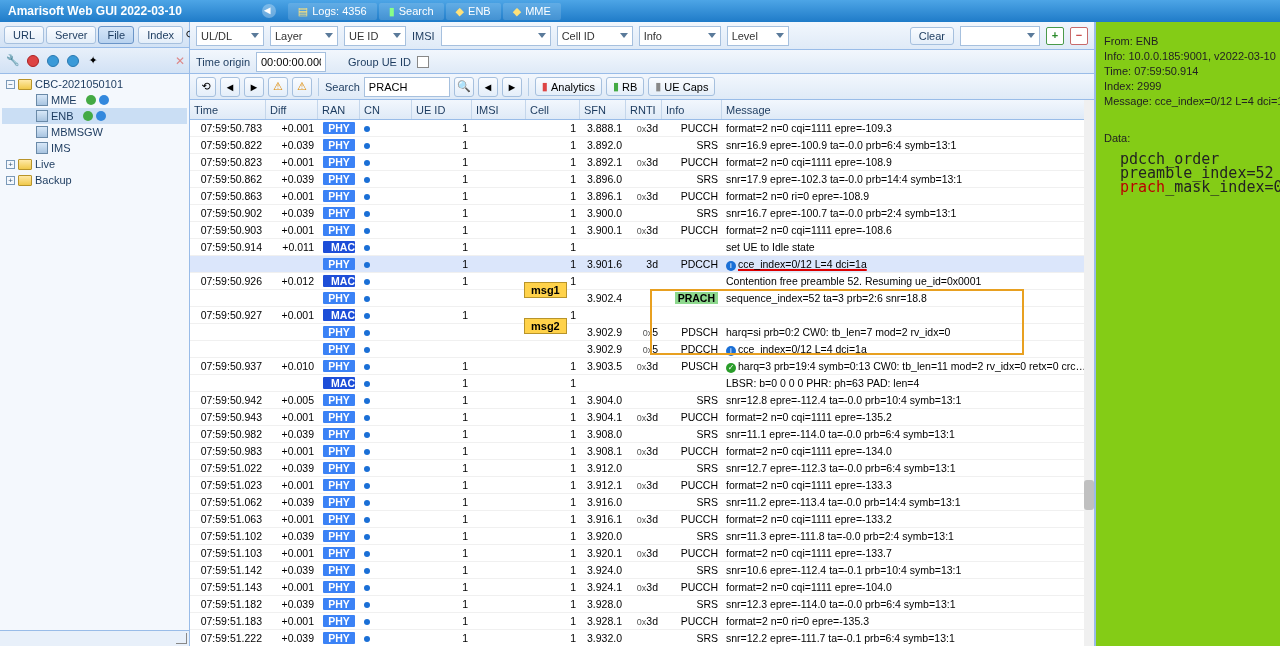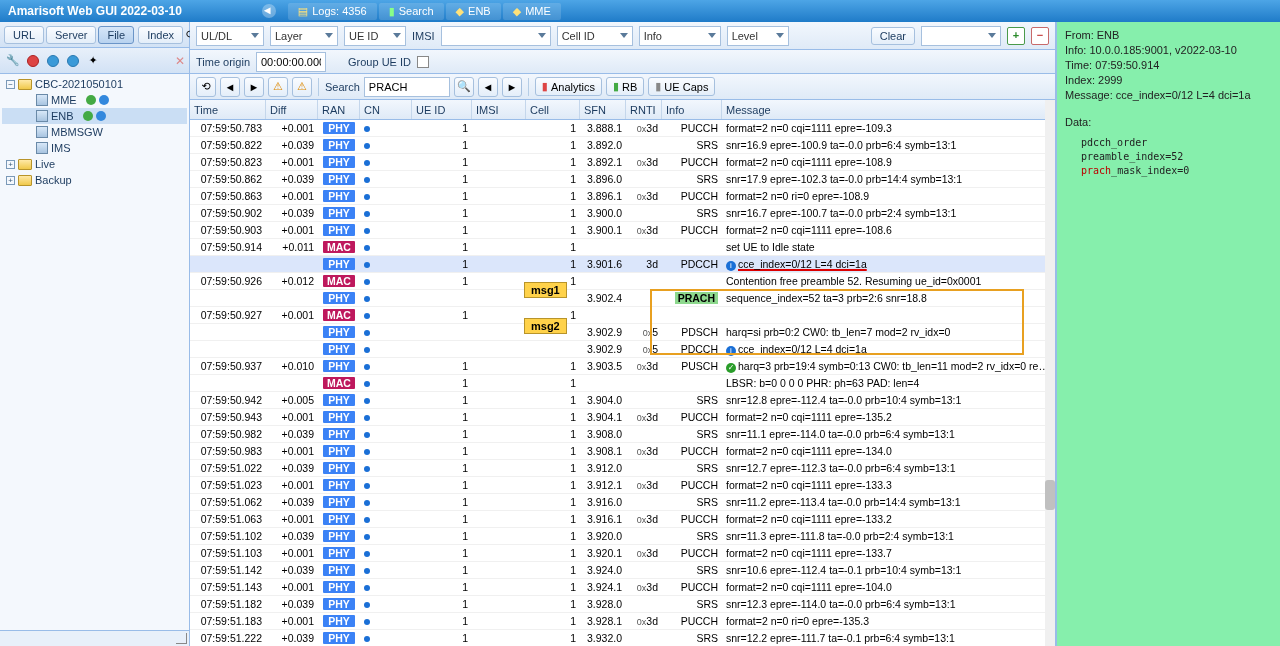--- a/index.html
+++ b/index.html
@@ -23,23 +23,23 @@
 .tree-node.selected { background: #cadef4; }
 .tree-toggle { width: 9px; height: 9px; border: 1px solid #7a99b8; font-size: 8px; line-height: 7px; text-align: center; color: #3a5a7a; }
 .folder-icon { width: 14px; height: 11px; background: linear-gradient(#ffe9a8, #f0c94a); border: 1px solid #b8942a; border-radius: 1px; }
 .server-icon { width: 12px; height: 12px; background: linear-gradient(#d8e8f8, #a8c4e0); border: 1px solid #6a8aa8; }
 .dot { width: 10px; height: 10px; border-radius: 5px; display: inline-block; }
 .lp-bottom { height: 16px; background: #e8f0fa; border-top: 1px solid #99bce8; position: relative; }
 .lp-bottom::after { content: ''; position: absolute; right: 2px; top: 2px; width: 10px; height: 10px; border-right: 1px solid #888; border-bottom: 1px solid #888; }
 .x-close { margin-left: auto; color: #d88; font-size: 12px; cursor: pointer; }
 
 .center-panel { flex: 1; display: flex; flex-direction: column; border-right: 1px solid #99bce8; min-width: 0; }
-.right-panel { width: 224px; background: #86efac; padding: 6px 8px; font-size: 11px; color: #222; border-left: 1px solid #99bce8; }
+.right-panel { width: 185px; background: #84cc16; padding: 12px 8px; font-size: 11px; color: #222; border-left: 1px solid #99bce8; }
 .right-panel .line { line-height: 15px; white-space: nowrap; }
-.right-panel .data-block { margin-top: 6px; padding-left: 16px; font-family: monospace; font-size: 10px; line-height: 14px; }
+.right-panel .data-block { margin-top: 6px; padding-left: 16px; font-family: monospace; font-size: 15px; line-height: 14px; }
 .hl-red { color: #bb0000; }
 
 .filter-row { height: 28px; background: linear-gradient(#f2f7fd, #dfeaf7); border-bottom: 1px solid #99bce8; display: flex; align-items: center; padding: 0 6px; gap: 6px; }
 .combo { height: 20px; border: 1px solid #a6c0de; background: #fff; display: flex; align-items: center; padding: 0 4px; font-size: 11px; color: #333; position: relative; }
 .combo .arrow { margin-left: auto; width: 0; height: 0; border-left: 4px solid transparent; border-right: 4px solid transparent; border-top: 5px solid #5a7a9a; }
 .textbox { height: 20px; border: 1px solid #a6c0de; background: #fff; padding: 0 4px; font-size: 11px; }
 .lbl { font-size: 11px; color: #1b3a5e; }
 
 .tb-row { height: 26px; background: linear-gradient(#f2f7fd, #dfeaf7); border-bottom: 1px solid #99bce8; display: flex; align-items: center; padding: 0 6px; gap: 4px; }
 .vsep { width: 1px; height: 18px; background: #b5cde6; margin: 0 2px; }
@@ -57,21 +57,21 @@
 .col-ran { width: 42px; text-align: center; }
 .col-cn { width: 52px; }
 .col-ueid { width: 60px; text-align: right; }
 .col-imsi { width: 54px; }
 .col-cell { width: 54px; text-align: right; }
 .col-sfn { width: 46px; text-align: right; }
 .col-rnti { width: 36px; text-align: right; }
 .col-info { width: 60px; text-align: right; }
 .col-msg { flex: 1; }
 .ran-phy { background: #3b82f6; color: #fff; font-weight: bold; text-align: center; border-radius: 1px; margin: 1px; }
-.ran-mac { background: #be185d; color: #fff; font-weight: bold; text-align: center; border-radius: 1px; margin: 1px; }
+.ran-mac { background: #1d4ed8; color: #fff; font-weight: bold; text-align: right; border-radius: 1px; margin: 1px; }
 .gr.selected { background: #dbe6fb !important; }
 .info-prach { background: #8dd88d; font-weight: bold; padding: 0 3px; }
 .msg.redund { text-decoration: underline; text-decoration-color: #d00; text-decoration-thickness: 2px; }
 .blue-dot { width: 6px; height: 6px; border-radius: 3px; background: #1a6fd6; display: inline-block; margin-right: 2px; }
 .info-ico { width: 10px; height: 10px; border-radius: 5px; background: #1a6fd6; color: #fff; font-size: 8px; text-align: center; line-height: 10px; display: inline-block; margin-right: 2px; }
 .ok-ico { width: 10px; height: 10px; border-radius: 5px; background: #2a9d2a; color: #fff; font-size: 8px; text-align: center; line-height: 10px; display: inline-block; margin-right: 2px; }
 .msgtag { position: absolute; background: #ffd24a; border: 1px solid #b8942a; padding: 1px 6px; font-size: 11px; font-weight: bold; z-index: 5; }
 .orange-box { position: absolute; border: 2px solid #e8a020; pointer-events: none; z-index: 4; }
 .plus-btn { width: 18px; height: 18px; background: #fff; border: 1px solid #4a9a4a; color: #2a8a2a; font-weight: bold; text-align: center; line-height: 14px; cursor: pointer; border-radius: 2px; }
 .minus-btn { width: 18px; height: 18px; background: #fff; border: 1px solid #c86a6a; color: #c84a4a; font-weight: bold; text-align: center; line-height: 14px; cursor: pointer; border-radius: 2px; }
@@ -723,20 +723,20 @@
       <div class="scroll-thumb"></div>
     </div>
   </div>
 
   <div class="right-panel">
     <div class="line">From: ENB</div>
     <div class="line">Info: 10.0.0.185:9001, v2022-03-10</div>
     <div class="line">Time: 07:59:50.914</div>
     <div class="line">Index: 2999</div>
     <div class="line">Message: cce_index=0/12 L=4 dci=1a</div>
-    <div class="line" style="margin-top:12px">Data:</div>
+    <div class="line" style="margin-top:22px">Data:</div>
     <div class="data-block" id="data-block">
         <div>pdcch_order</div>
         <div>preamble_index=52</div>
         <div><span class="hl-red">prach</span>_mask_index=0</div>
       </div>
   </div>
 </div>
 
 </body></html>

